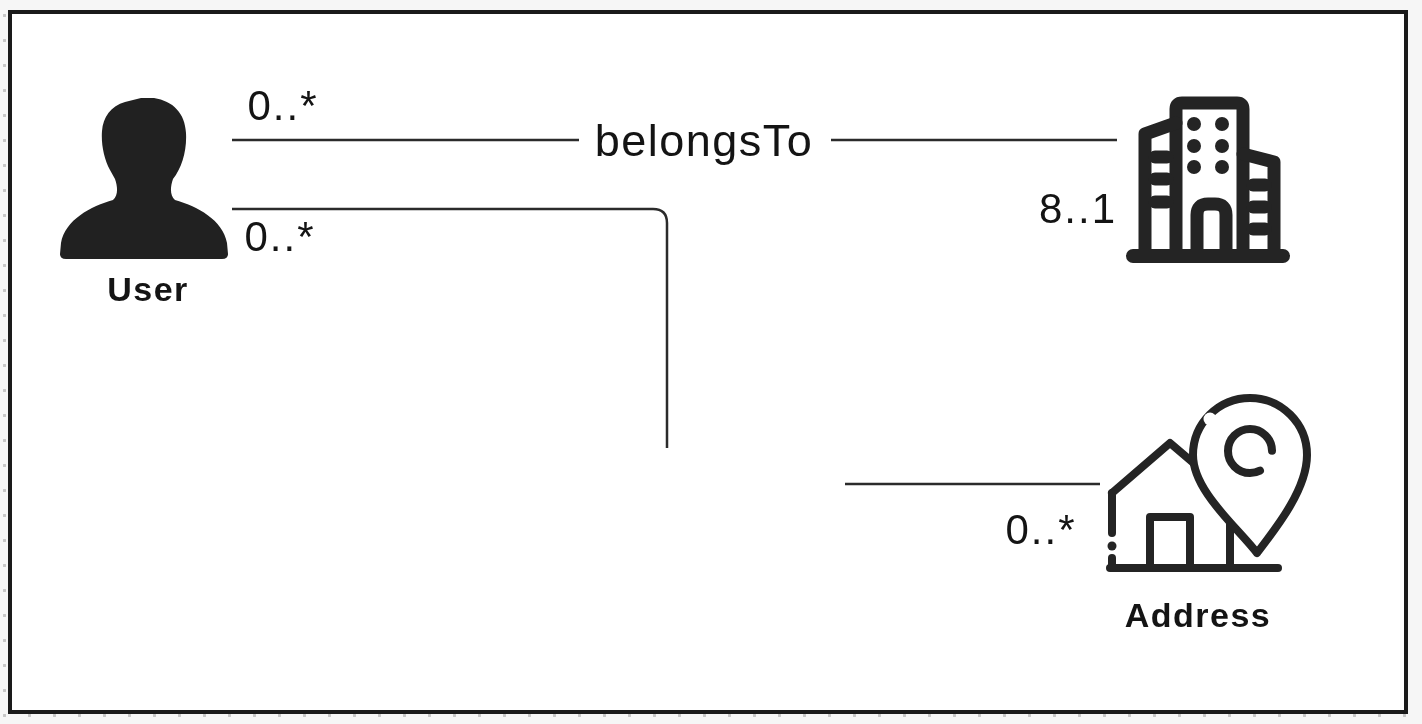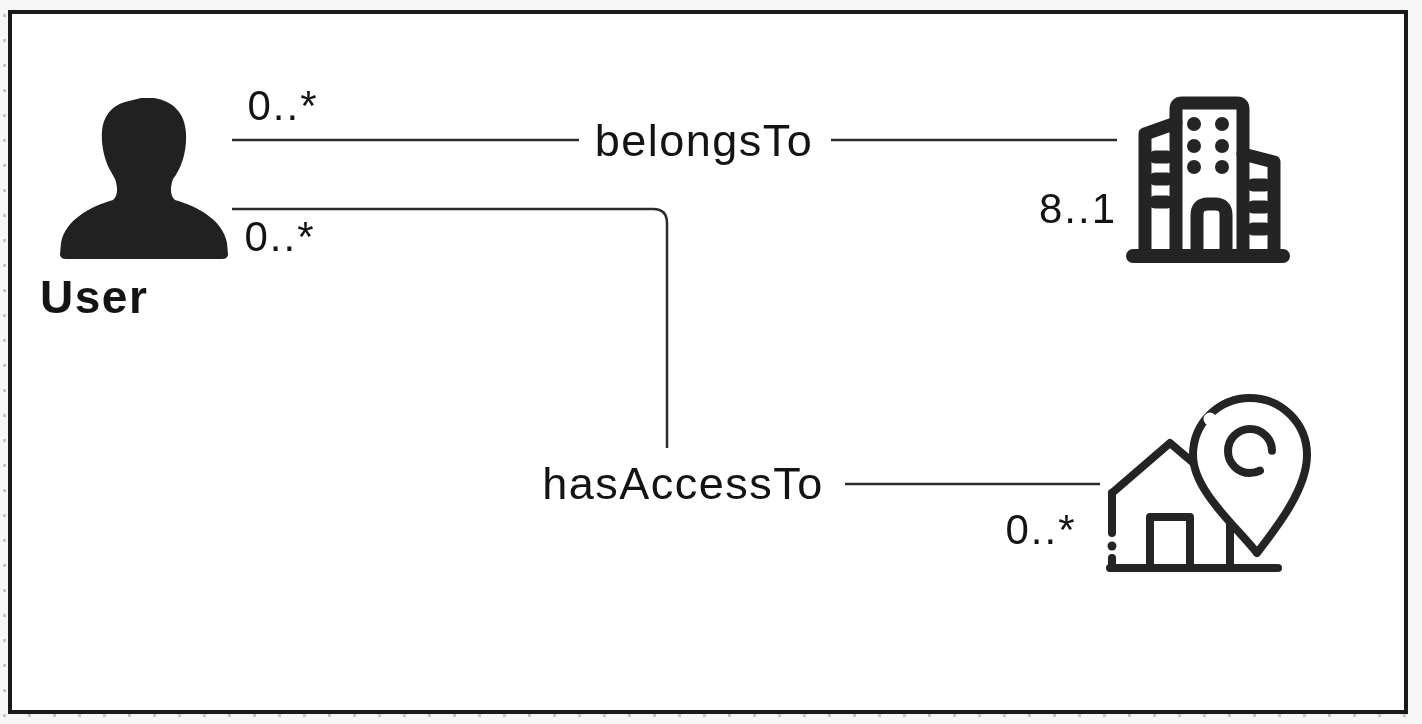--- a/index.html
+++ b/index.html
@@ -14,22 +14,22 @@
   }
   .stage{position:absolute;left:0;top:0;width:1422px;height:724px;}
   .canvas{
     position:absolute;left:8px;top:10px;width:1392px;height:696px;
     background:#ffffff;border:4px solid #1a1a1a;box-sizing:content-box;
   }
   .layer{position:absolute;left:0;top:0;width:1422px;height:724px;pointer-events:none;}
   .entity{position:absolute;}
   .entity .icon-wrap{position:absolute;}
   .entity-label{
-    position:absolute;left:0;right:0;
-    font-weight:700;font-size:46px;letter-spacing:1.5px;color:#141414;
+    position:absolute;left:0;right:0;text-align:center;
+    font-weight:700;font-size:34px;letter-spacing:1.5px;color:#141414;
     white-space:nowrap;
   }
   .relation-label{
     position:absolute;transform:translate(-50%,-50%);
     font-size:45px;font-weight:400;letter-spacing:1.5px;color:#141414;
     white-space:nowrap;background:#ffffff;padding:0 4px;
   }
   .multiplicity{
     position:absolute;transform:translate(-50%,-50%);
     font-size:42px;font-weight:400;letter-spacing:2px;color:#141414;
@@ -47,21 +47,20 @@
   <svg class="layer" width="1422" height="724" viewBox="0 0 1422 724">
     <g fill="none" stroke="#2b2b2b" stroke-width="2.5">
       <path d="M232,140 H579"></path>
       <path d="M831,140 H1117"></path>
       <path d="M232,209 H653 Q667,209 667,223 V448"></path>
       <path d="M845,484 H1100"></path>
     </g>
   </svg>
 
   <div class="relation-label" style="left:704px;top:141px;">belongsTo</div>
-  <div class="relation-label" style="left:683px;top:484px;">hasAccessTo</div>
 
   <div class="multiplicity" style="left:283px;top:106px;">0..*</div>
   <div class="multiplicity" style="left:280px;top:237px;">0..*</div>
   <div class="multiplicity" style="left:1078px;top:209px;">8..1</div>
   <div class="multiplicity" style="left:1041px;top:530px;">0..*</div>
 
   <div class="entity" style="left:40px;top:90px;width:216px;height:245px;">
     <div class="icon-wrap" style="left:15px;top:7px;width:178px;height:163px;">
       <svg width="178" height="163" viewBox="0 0 178 163">
         <path fill="#212121" d="
@@ -117,15 +116,16 @@
           <path d="M45,175 V124 H85 V175"></path>
           <path d="M125,105 V175"></path>
         </g>
         <circle cx="7" cy="153" r="4.5" fill="#242424"></circle>
         <path d="M152,160 C132,134 88,98 88,62 A57,57 0 0 1 202,62 C202,96 172,134 152,160 Z" fill="#ffffff" stroke="#242424" stroke-width="8" stroke-linejoin="round"></path>
         <circle cx="105" cy="26" r="6.5" fill="#ffffff"></circle>
         <circle cx="145" cy="58" r="22" fill="none" stroke="#242424" stroke-width="8" stroke-dasharray="113 25" stroke-dashoffset="-24" stroke-linecap="round"></circle>
         <path d="M5,175 H173" fill="none" stroke="#242424" stroke-width="8" stroke-linecap="round"></path>
       </svg>
     </div>
+    <div class="entity-label" style="top:206px;">Address</div>
   </div>
 
 </div>
 
 </body></html>

